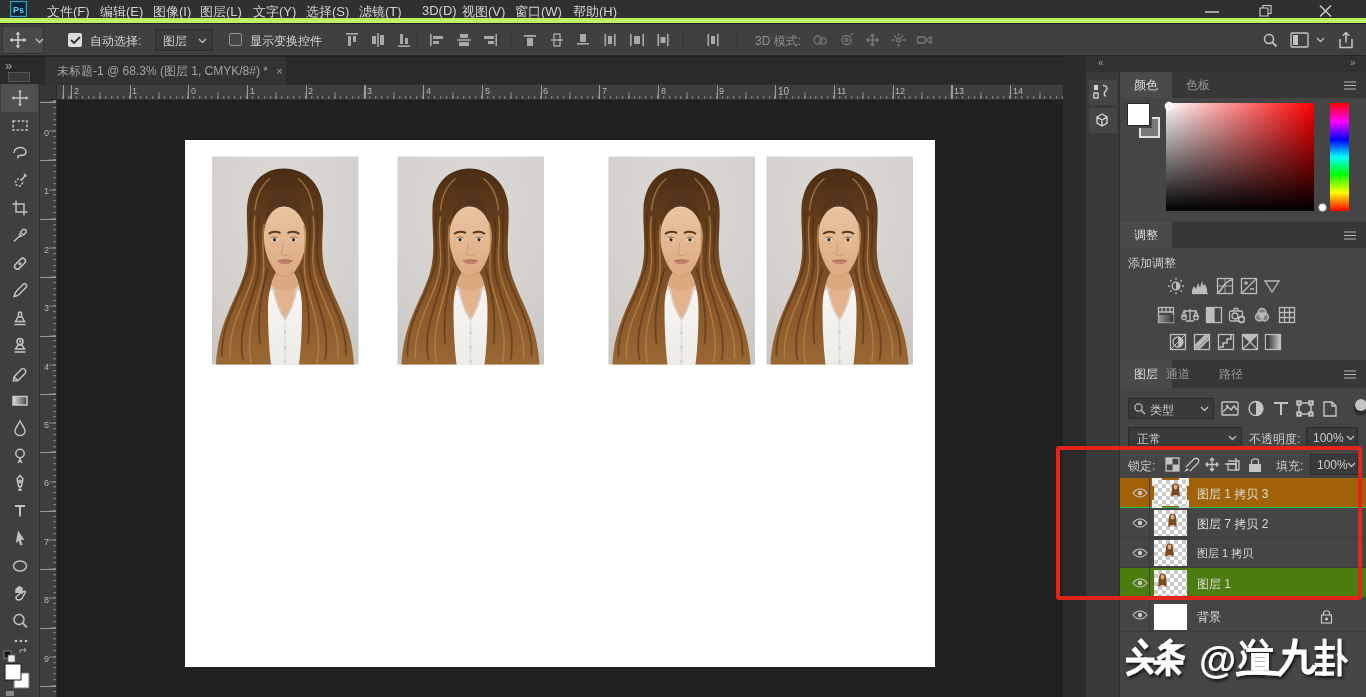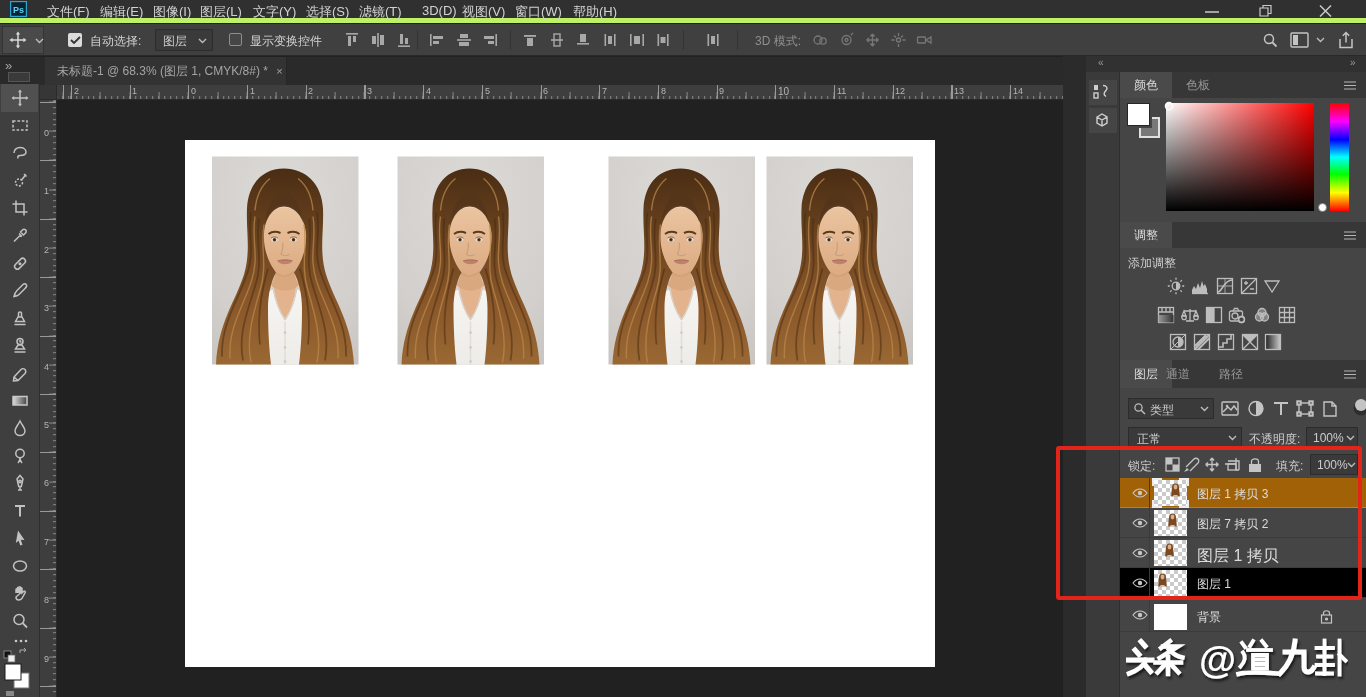--- a/index.html
+++ b/index.html
@@ -731,23 +731,23 @@
     </svg>
 <div class="ab" style="left:29px;top:0;width:1px;height:30px;background:#3b3b3b"></div>
 <div class="ab" style="left:34px;top:2px;width:33px;height:26px;background:#fff">
       <div class="ab" style="left:0;top:0;width:33px;height:26px;background:conic-gradient(#cacaca 0 25%,#fff 0 50%,#cacaca 0 75%,#fff 0) 0 0/8px 8px"></div>
       <svg class="ab" style="left:11px;top:3px" width="9" height="14" viewBox="0 0 9 14">
         <path d="M4.5,0.5 C6.8,0.5 8,2 8,4.5 C8.4,7.5 8.6,10 8.8,13.5 H0.2 C0.4,10 0.6,7.5 1,4.5 C1,2 2.2,0.5 4.5,0.5 Z" fill="#7a4a22"></path>
         <ellipse cx="4.5" cy="4" rx="1.9" ry="2.4" fill="#dab08c"></ellipse>
         <path d="M1.5,13.5 C2,11.8 7,11.8 7.5,13.5 Z" fill="#eee"></path>
       </svg>
     </div>
-<div class="ab" style="left:77px;top:8px;color:#dcdcdc;font-size:16px">图层 1 拷贝</div>
-</div>
-<div class="ab" style="left:1120px;top:568px;width:246px;height:30px;background:#000000;border-bottom:1px solid #3b3b3b">
+<div class="ab" style="left:77px;top:8px;color:#dcdcdc;font-size:11px">图层 1 拷贝</div>
+</div>
+<div class="ab" style="left:1120px;top:568px;width:246px;height:30px;background:#4d7c0f;border-bottom:1px solid #3b3b3b">
 <svg class="ab" style="left:12px;top:10px" width="16" height="10" viewBox="0 0 16 10">
       <path d="M1,5 C3.5,1.7 6,1 8,1 C10,1 12.5,1.7 15,5 C12.5,8.3 10,9 8,9 C6,9 3.5,8.3 1,5 Z" stroke="#c8c8c8" stroke-width="1.1" fill="none"></path>
       <circle cx="8" cy="5" r="2.2" fill="#c8c8c8"></circle>
     </svg>
 <div class="ab" style="left:29px;top:0;width:1px;height:30px;background:#3b3b3b"></div>
 <div class="ab" style="left:34px;top:2px;width:33px;height:26px;background:#fff">
       <div class="ab" style="left:0;top:0;width:33px;height:26px;background:conic-gradient(#cacaca 0 25%,#fff 0 50%,#cacaca 0 75%,#fff 0) 0 0/8px 8px"></div>
       <svg class="ab" style="left:4px;top:3px" width="9" height="14" viewBox="0 0 9 14">
         <path d="M4.5,0.5 C6.8,0.5 8,2 8,4.5 C8.4,7.5 8.6,10 8.8,13.5 H0.2 C0.4,10 0.6,7.5 1,4.5 C1,2 2.2,0.5 4.5,0.5 Z" fill="#7a4a22"></path>
         <ellipse cx="4.5" cy="4" rx="1.9" ry="2.4" fill="#dab08c"></ellipse>

